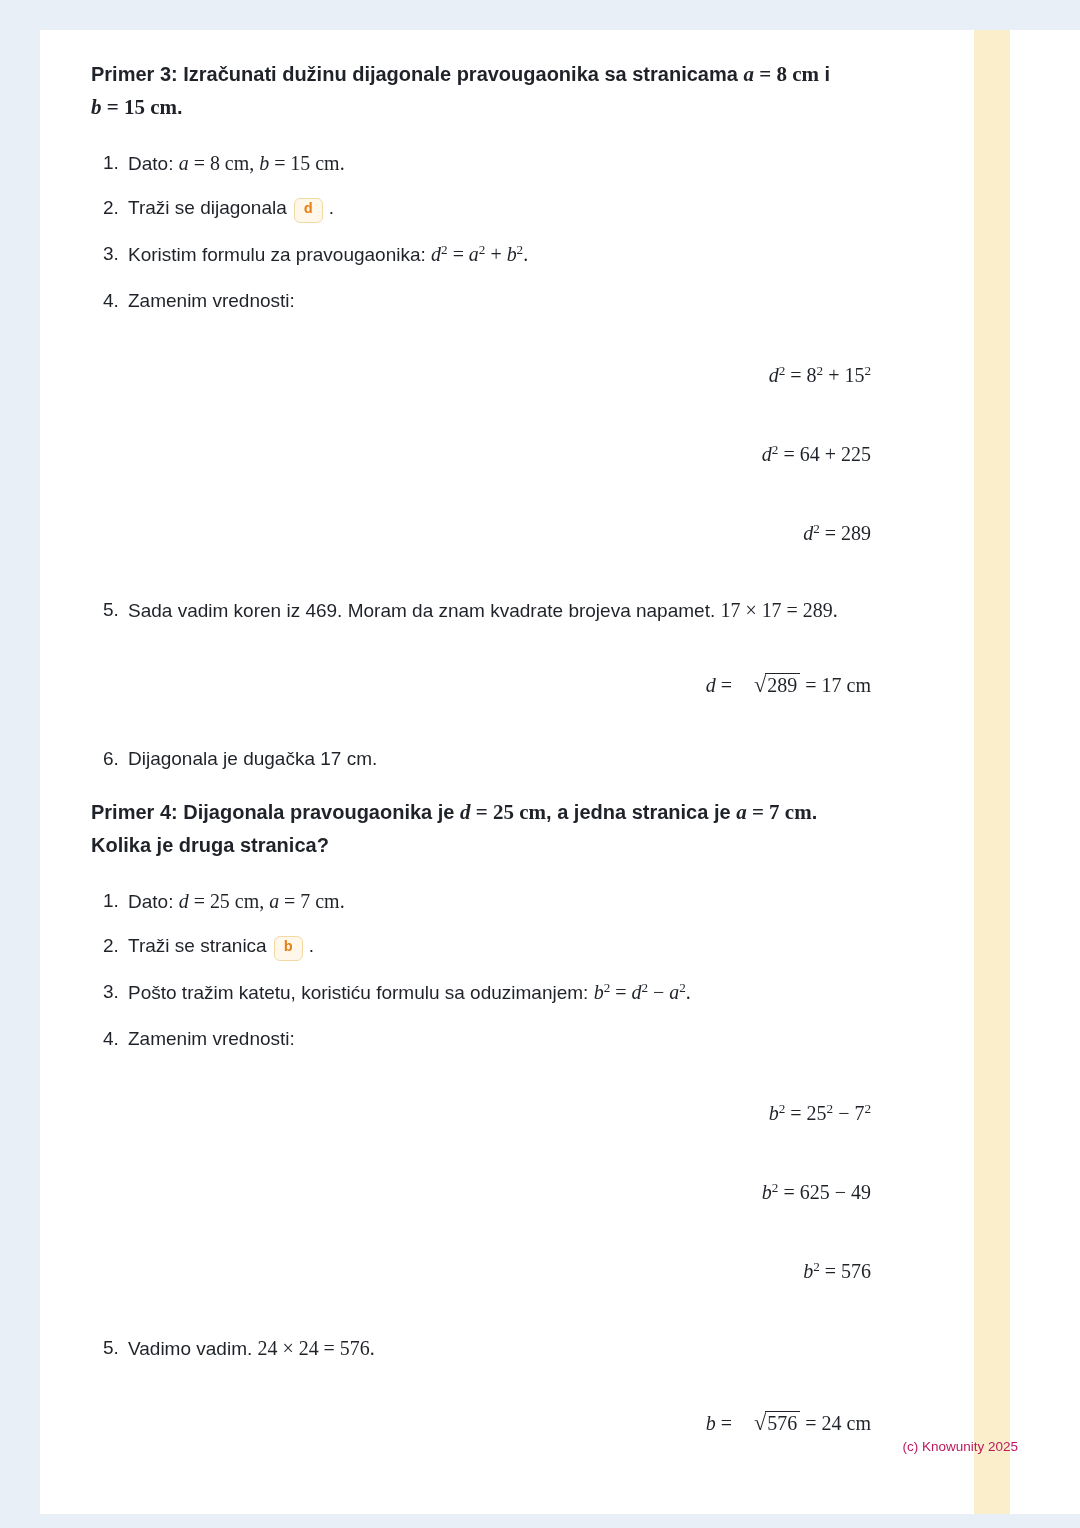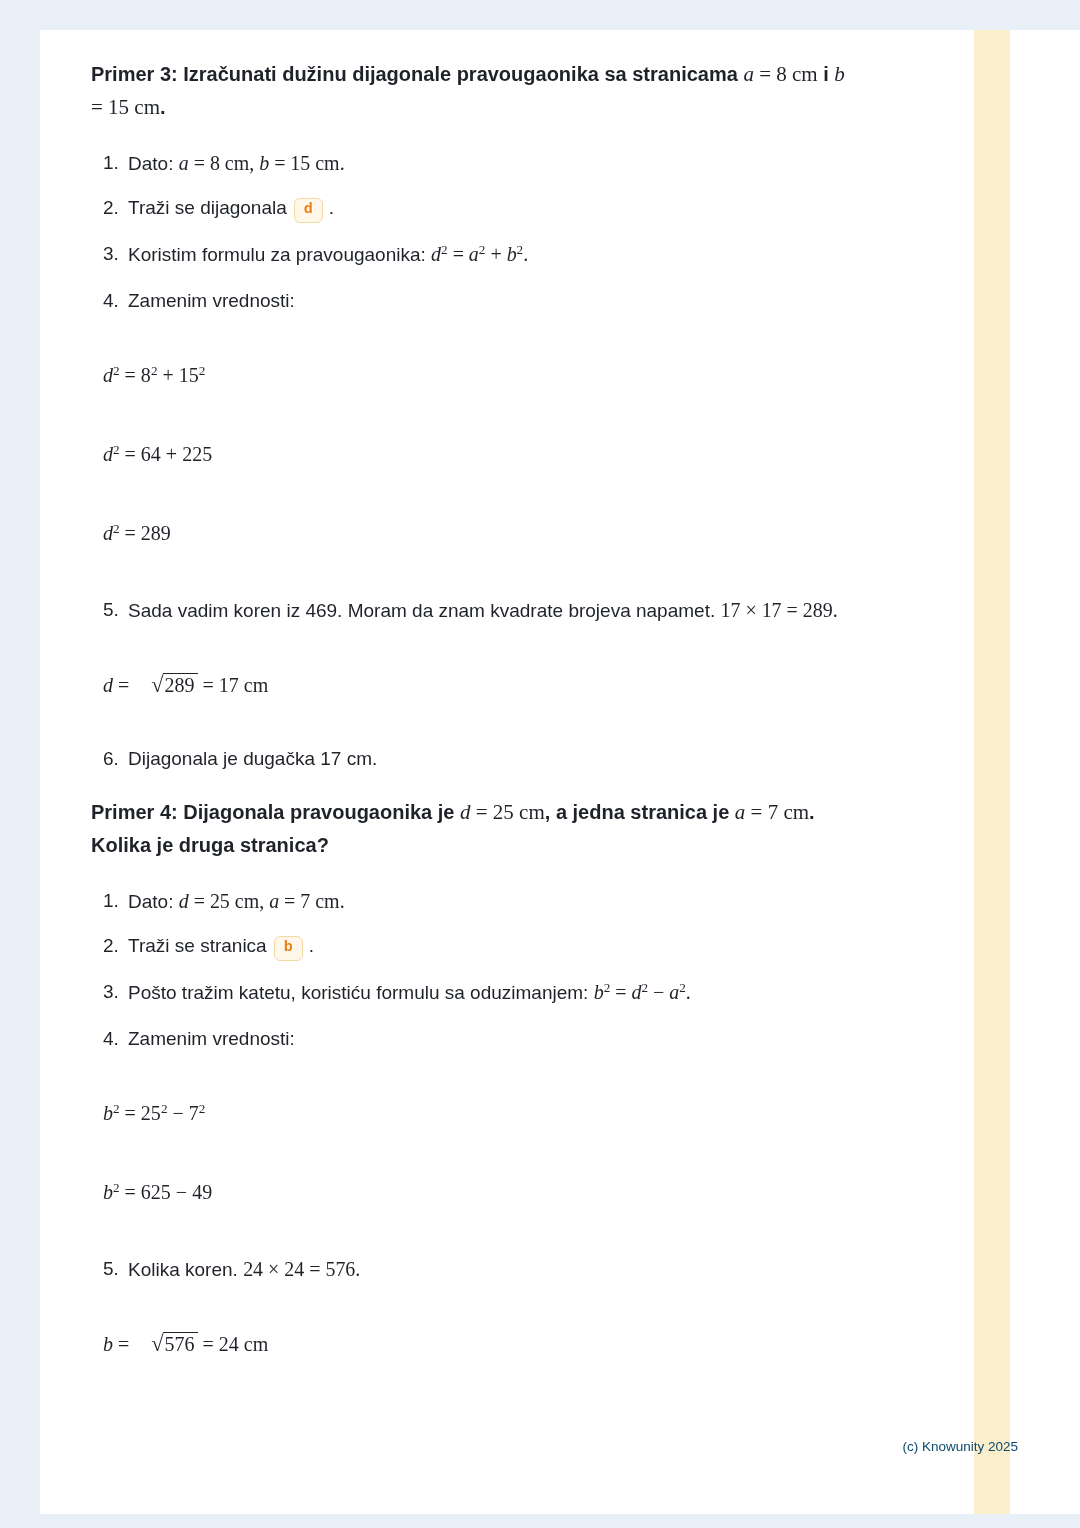--- a/index.html
+++ b/index.html
@@ -31,21 +31,21 @@
     padding:28px 0 0 51px;
     font-size:19px;
     line-height:26px;
   }
   .heading {
     font-size:20px;
     line-height:33px;
     font-weight:700;
     max-width:755px;
   }
-  .heading .math { font-weight:400; }
+  .heading .math { font-weight:700; }
   .heading-2 { margin-top:24px; }
   .steps { margin-top:26px; margin-left:12px; }
   .step {
     display:flex;
     margin-bottom:18px;
   }
   .step .num { flex:none; width:25px; }
   .step .txt { flex:1; }
   .math, .eq {
     font-family:"Liberation Serif","DejaVu Serif",serif;
@@ -53,21 +53,21 @@
   }
   .math i, .eq i { font-style:italic; font-family:inherit; }
   sup {
     font-size:0.66em;
     vertical-align:baseline;
     position:relative;
     top:-0.55em;
   }
   .eq {
     width:768px;
-    text-align:left;
+    text-align:right;
     font-size:20px;
     line-height:30px;
     margin:46px 0;
   }
   .sqrt { white-space:nowrap;margin-left:17px; }
   .radical { font-size:1.12em; margin-right:-1px; }
   .radicand {
     display:inline-block;
     border-top:1.4px solid currentColor;
     padding:0 3px 0 2px;
@@ -85,21 +85,21 @@
     padding:2px 9px 3px;
     margin:0 6px 0 7px;
     line-height:1.2;
     vertical-align:1px;
   }
   .footer {
     position:absolute;
     right:62px;
     bottom:60px;
     font-size:13.5px;
-    color:#0c4a6e;
+    color:#be185d;
     z-index:3;
   }
 </style>
 </head>
 <body>
 
 <div class="page">
   <div class="highlight-strip"></div>
 
   <div class="content">
@@ -165,24 +165,25 @@
         <div class="txt"><span>Pošto tražim katetu, koristiću formulu sa oduzimanjem: </span><span class="math"><i>b</i><sup>2</sup> = <i>d</i><sup>2</sup> − <i>a</i><sup>2</sup>.</span></div>
       </div>
 
       <div class="step">
         <span class="num">4.</span>
         <div class="txt"><span>Zamenim vrednosti:</span></div>
       </div>
 
       <div class="eq"><i>b</i><sup>2</sup> = 25<sup>2</sup> − 7<sup>2</sup></div>
       <div class="eq"><i>b</i><sup>2</sup> = 625 − 49</div>
+      <div class="eq"><i>b</i><sup>2</sup> = 576</div>
 
       <div class="step">
         <span class="num">5.</span>
-        <div class="txt"><span>Kolika koren. </span><span class="math">24 × 24 = 576.</span></div>
+        <div class="txt"><span>Vadimo vadim. </span><span class="math">24 × 24 = 576.</span></div>
       </div>
 
       <div class="eq"><i>b</i> = <span class="sqrt"><span class="radical">√</span><span class="radicand">576</span></span> = 24 cm</div>
 
     </div>
   </div>
 
   <div class="footer">(c) Knowunity 2025</div>
 </div>
 

